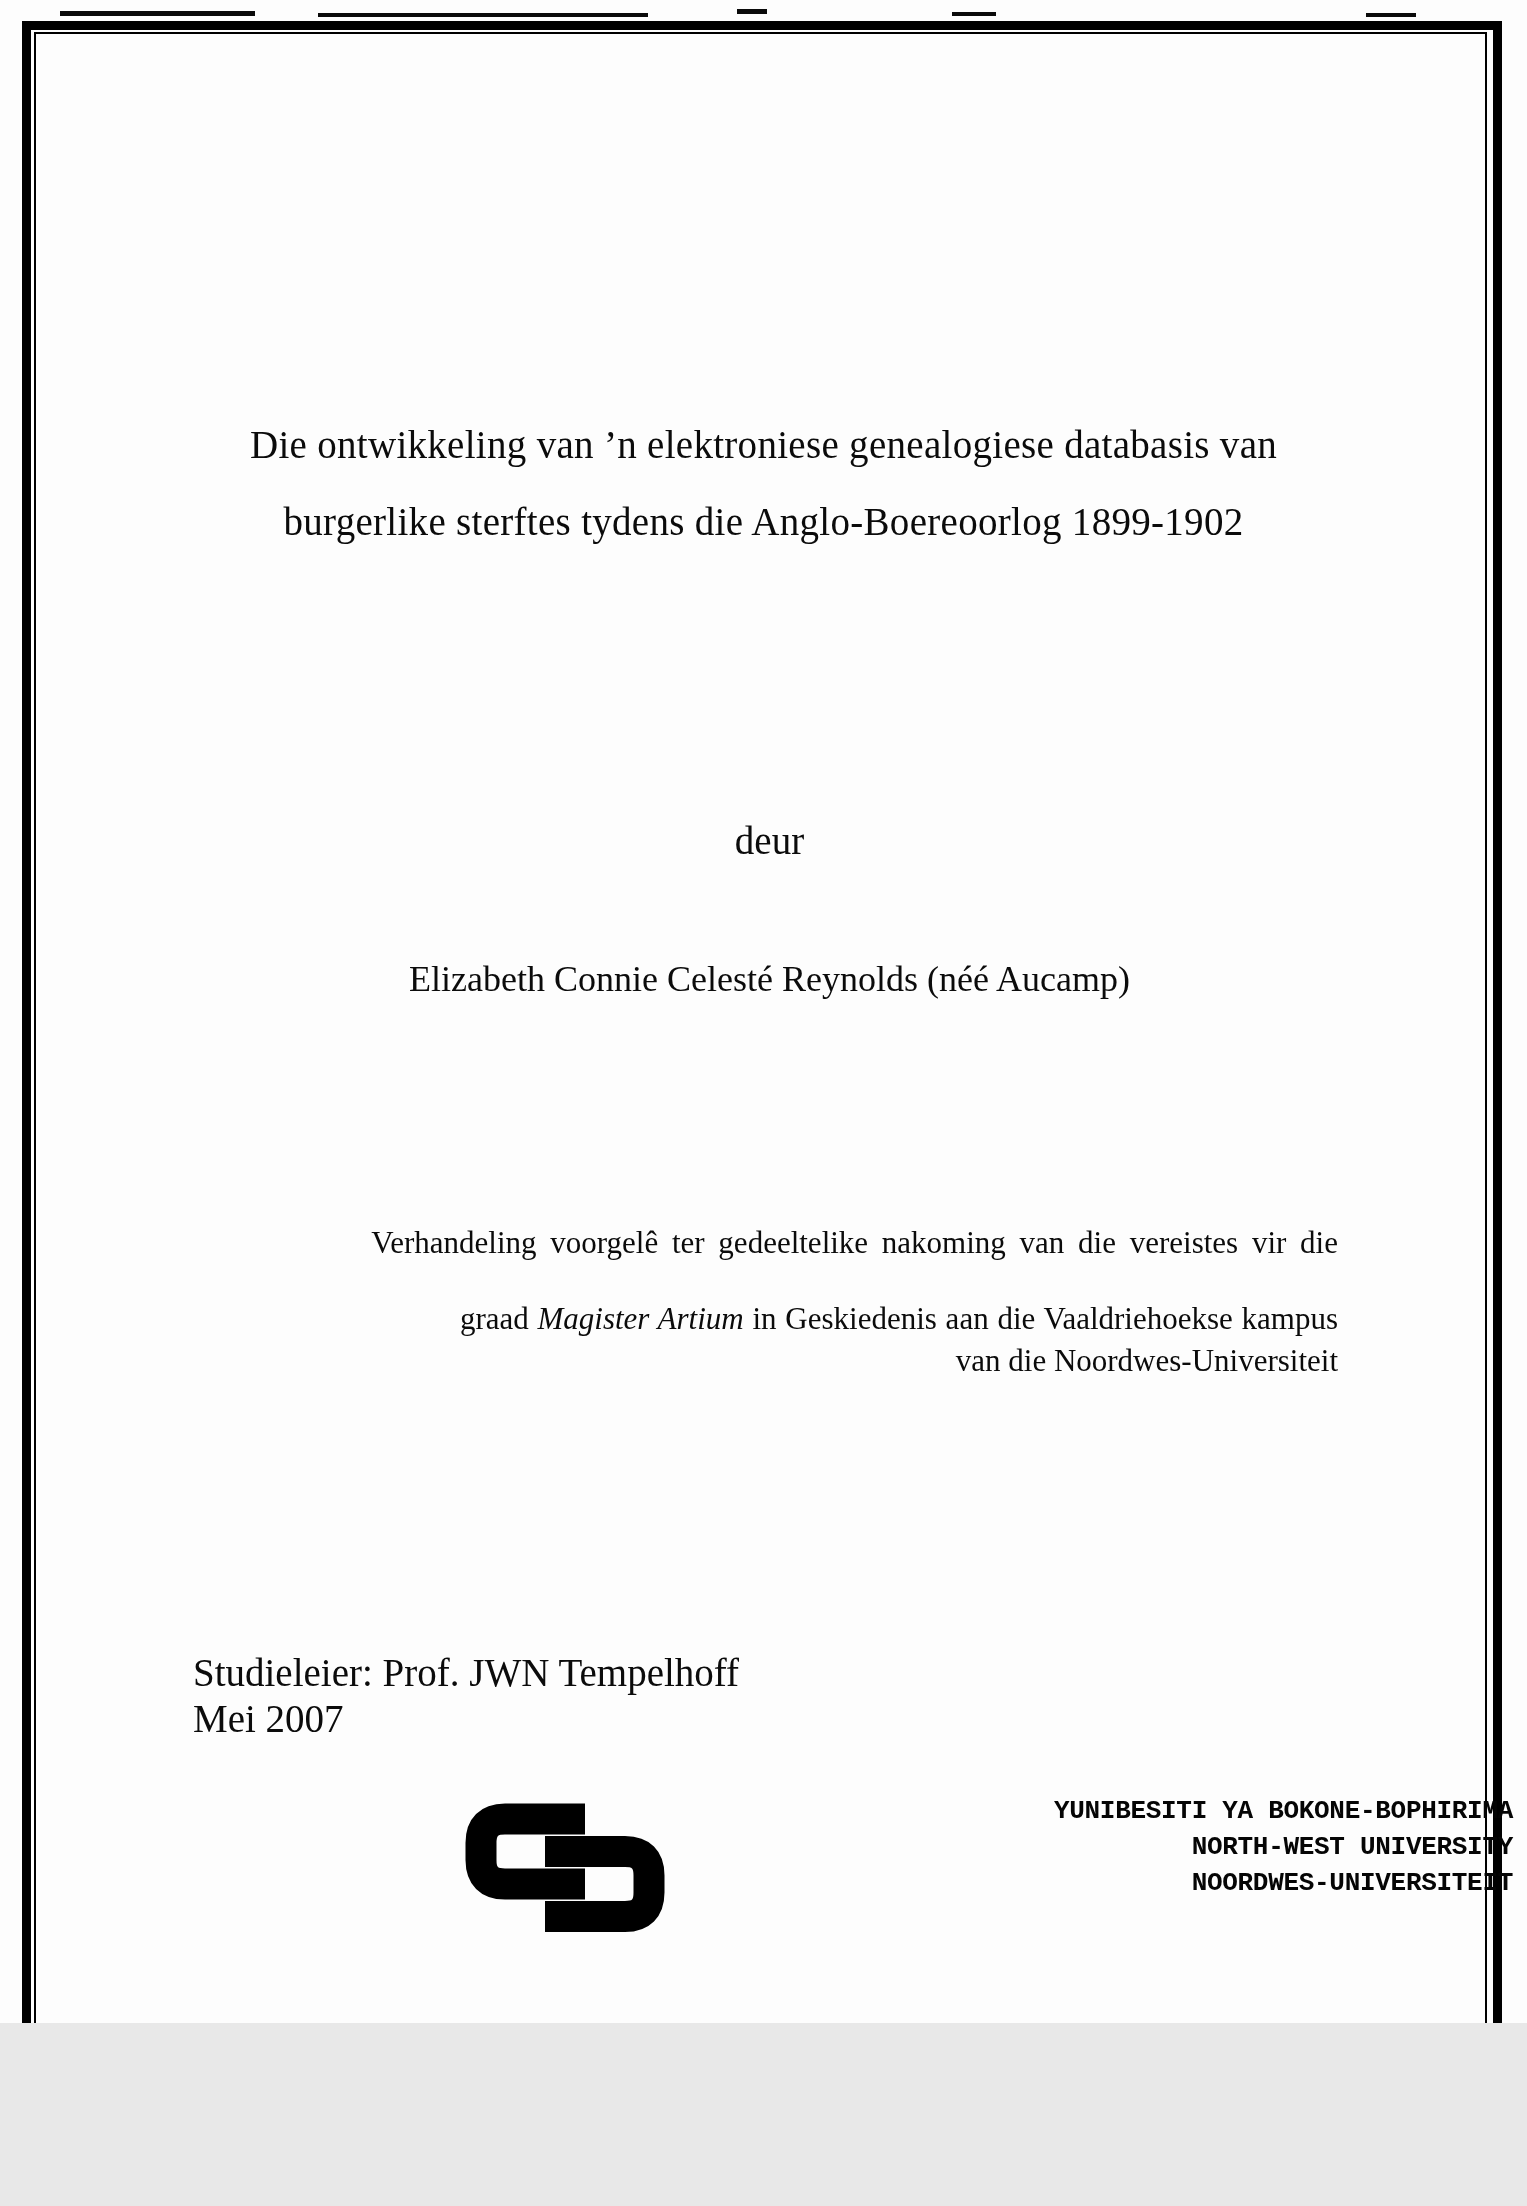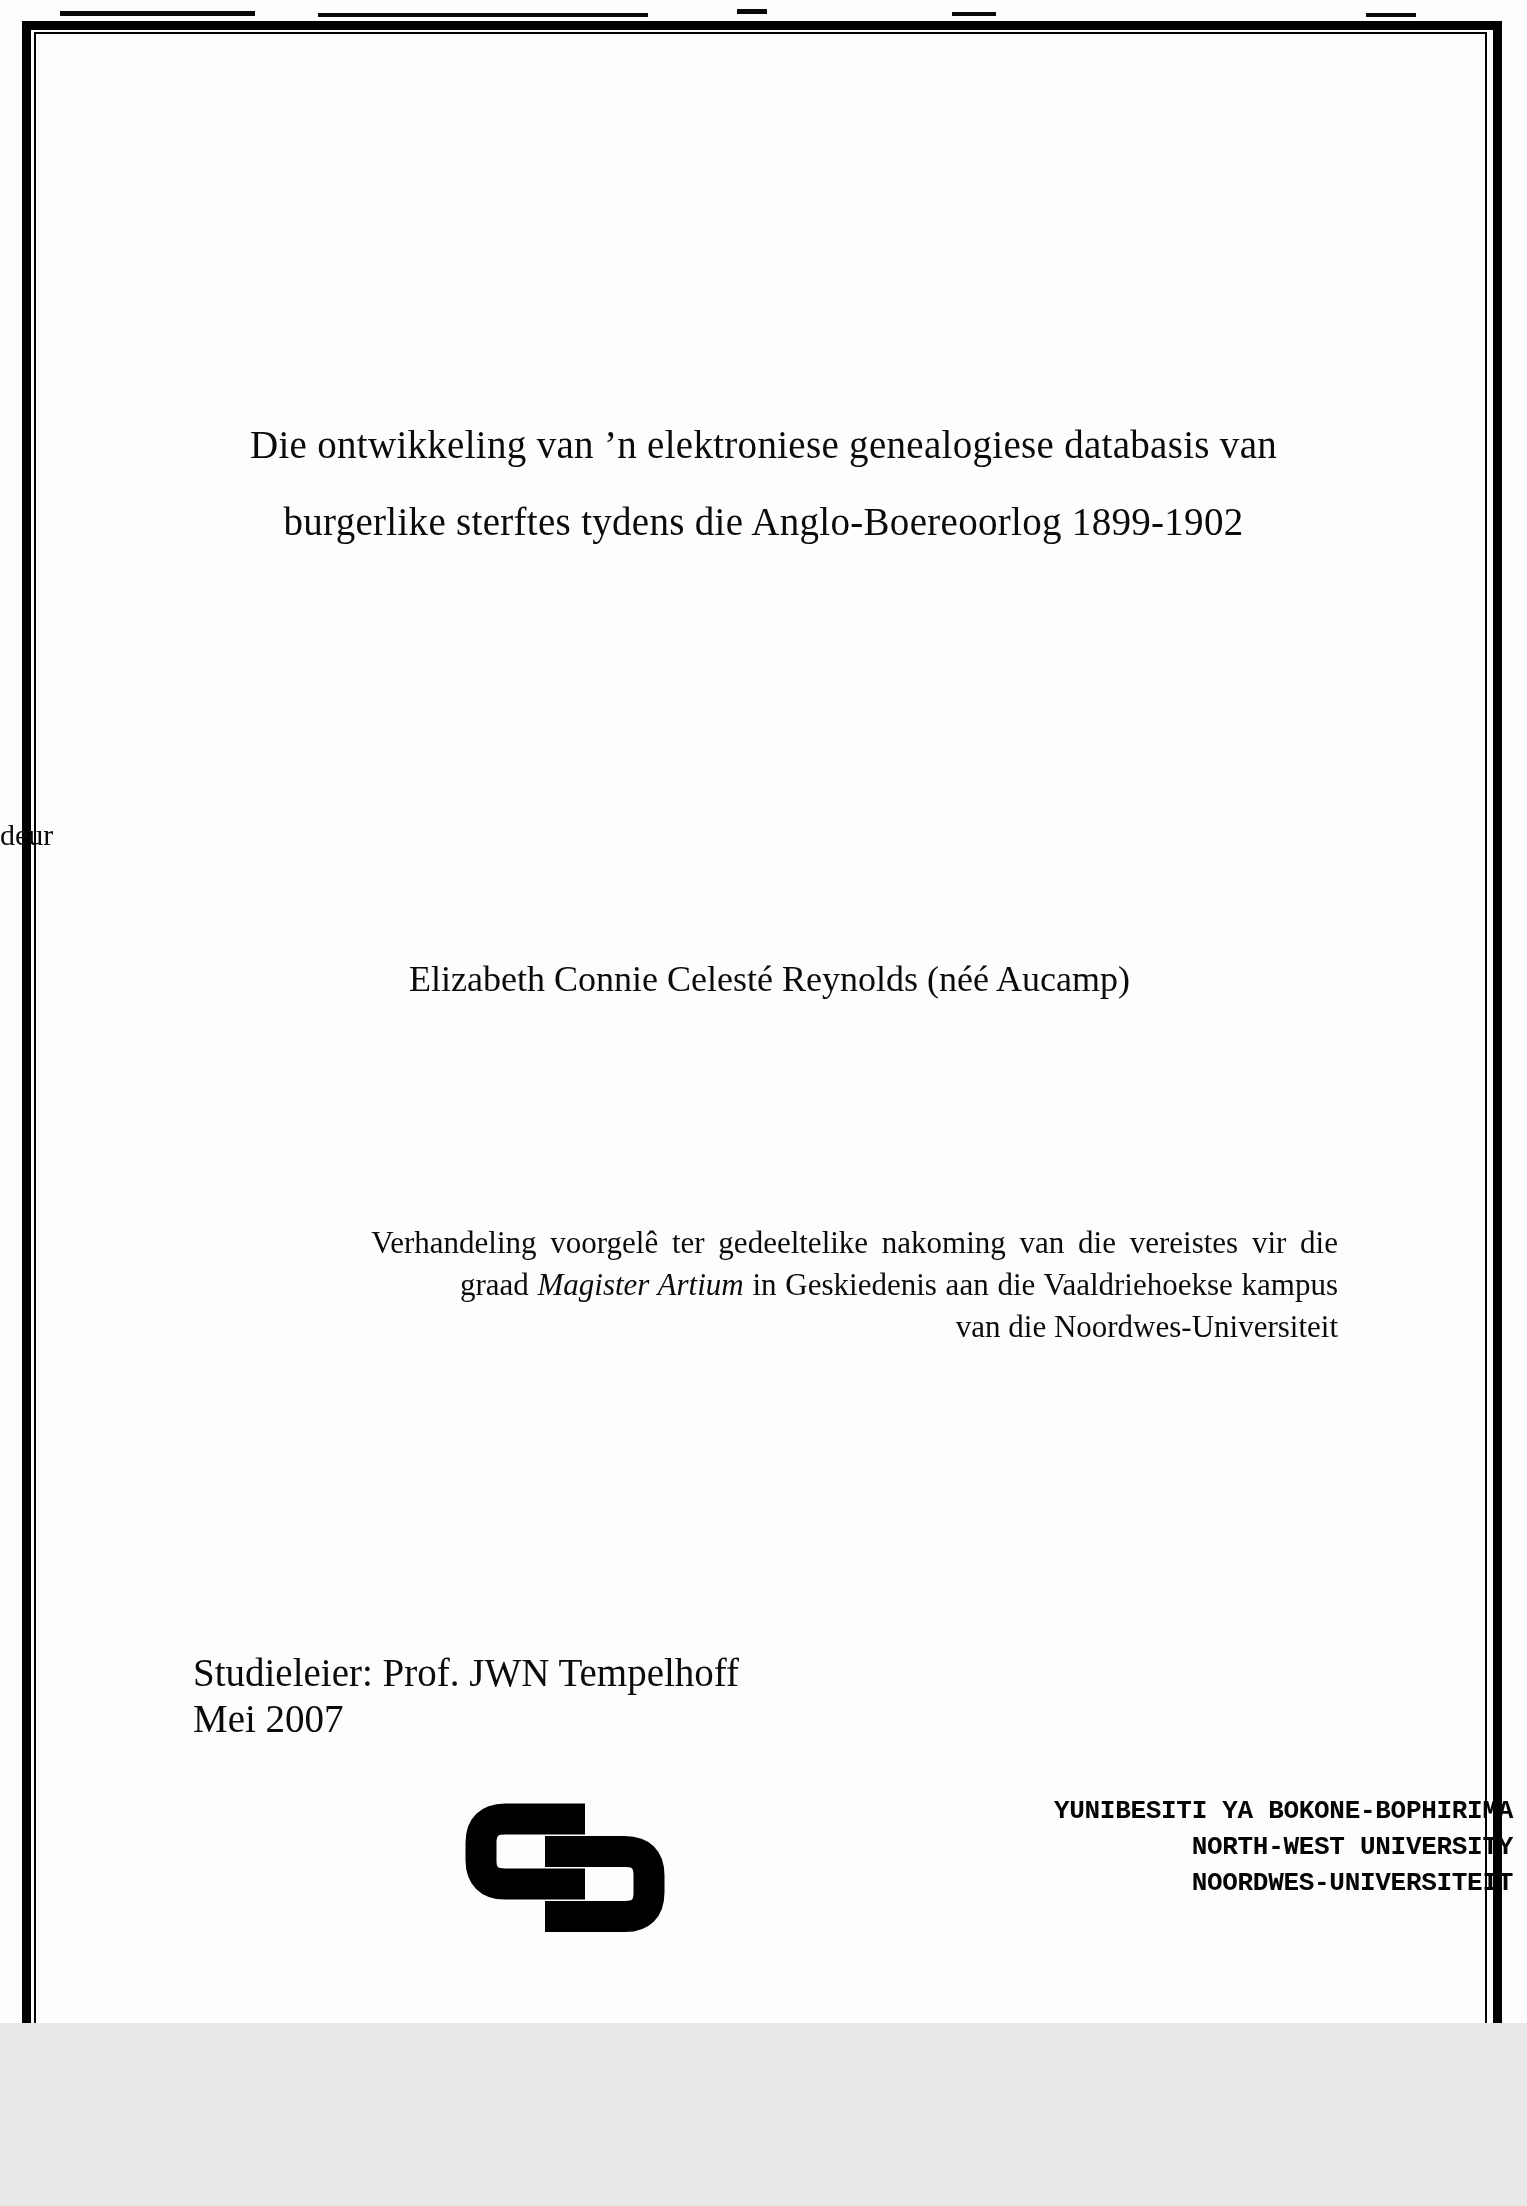--- a/index.html
+++ b/index.html
@@ -30,33 +30,33 @@
   .a4{left:952px;top:12px;width:44px;height:4px;}
   .a5{left:1366px;top:13px;width:50px;height:4px;}
 
   .thesis-title{
     position:absolute;left:120px;right:120px;top:406px;
     text-align:center;
     font-size:39px;line-height:77px;
     letter-spacing:0.3px;
   }
   .byline{
-    position:absolute;left:0;right:0;top:818px;
-    font-size:30px;
+    position:absolute;left:12px;right:0;top:818px;
+    text-align:center;font-size:39px;
   }
   .author{
     position:absolute;left:12px;right:0;top:958px;
     text-align:center;font-size:36px;
   }
   .statement{
     position:absolute;left:193px;top:1222px;width:1145px;
     font-size:31px;line-height:42px;text-align:right;
   }
   .statement .l1{word-spacing:6px;white-space:nowrap;}
-  .statement .l2{word-spacing:1px;white-space:nowrap;}
+  .statement .l2{word-spacing:1px;white-space:nowrap;margin-top:34px;}
   .statement .italic{font-style:italic;}
   .supervisor-block{
     position:absolute;left:193px;top:1650px;
     font-size:39px;line-height:46px;
   }
   .logo-row{
     position:absolute;left:465px;top:1793px;width:640px;height:160px;
   }
   .logo-mark{position:absolute;left:0;top:4px;}
   .logo-text{

